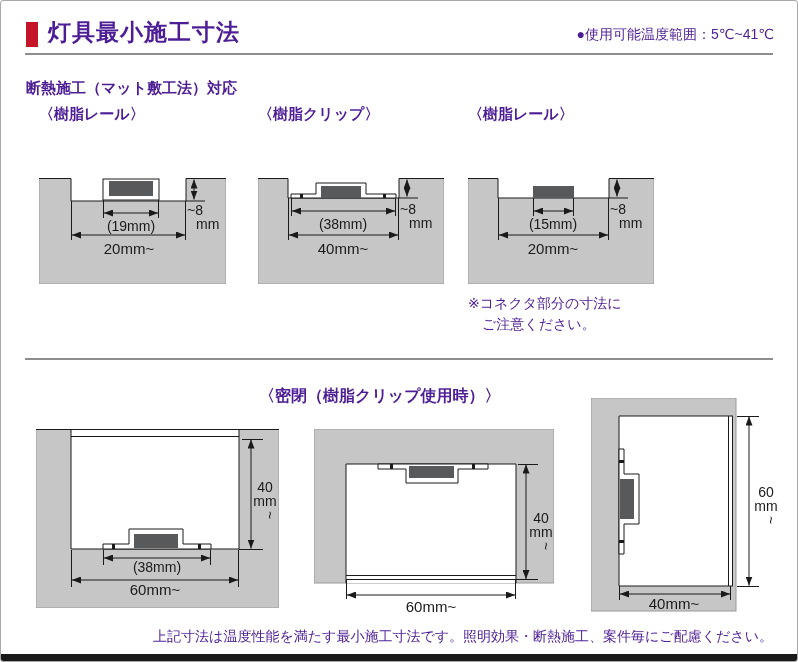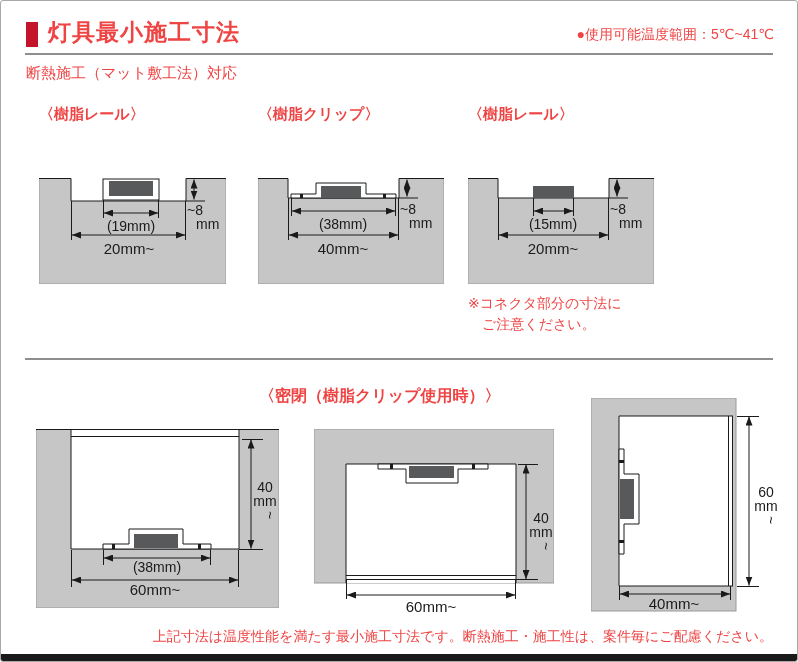--- a/index.html
+++ b/index.html
@@ -1,30 +1,30 @@
 <!DOCTYPE html>
 <html lang="ja"><head>
 <meta charset="utf-8">
 <style>
   html,body { margin:0; padding:0; background:#fff; }
   .page {
     position:relative; width:796px; height:660px;
     border:1px solid #a8a8a8; border-radius:3px;
     background:#fff; overflow:hidden;
     font-family:"Liberation Sans","DejaVu Sans",sans-serif;
-    color:#ef4444;
+    color:#4c1d95;
   }
   .abs { position:absolute; }
   .accent-bar { left:25px; top:21px; width:12px; height:25px; background:#c3142a; }
   .page-title { left:47px; top:16px; font-size:23px; font-weight:bold; letter-spacing:1px; }
   .temp-note { right:23px; top:25px; font-size:14px; }
   .divider { left:24px; right:24px; height:2px; background:#8e8e8e; }
   .hr1 { top:52px; }
   .hr2 { top:357px; }
-  .subheader { left:25px; top:63px; font-size:15px; font-weight:normal; }
+  .subheader { left:25px; top:78px; font-size:15px; font-weight:bold; }
   .col-label { top:104px; font-size:15px; font-weight:bold; text-align:left; }
   .col-a { left:38px; width:187px; }
   .col-b { left:257px; width:186px; }
   .col-c { left:467px; width:186px; }
   .note { font-size:14px; line-height:21px; }
   .note-1 { left:257px; top:292px; }
   .note-2 { left:467px; top:292px; }
   .note-2 .cont { padding-left:14px; }
   .sealed-title { left:258px; top:385px; width:345px; text-align:left; font-size:16px; font-weight:bold; }
   .foot-note { right:24px; top:627px; font-size:14px; }
@@ -211,16 +211,16 @@
       <text class="dim mid" x="175" y="113">mm</text>
       <text class="dim mid" x="175" y="122" transform="rotate(90 175 122)">~</text>
     </g>
     <g>
       <path class="dline" d="M28.5,188 V202 M139.5,188 V202"></path>
       <line class="dline" x1="29" y1="196" x2="139" y2="196" marker-start="url(#ah)" marker-end="url(#ah)"></line>
       <text class="dim dim15 mid" x="83" y="211">40mm~</text>
     </g>
   </svg>
 
-  <div class="abs foot-note">上記寸法は温度性能を満たす最小施工寸法です。断熱施工・施工性は、案件毎にご配慮ください。</div>
+  <div class="abs foot-note">上記寸法は温度性能を満たす最小施工寸法です。照明効果・断熱施工、案件毎にご配慮ください。</div>
   <div class="abs foot-bar"></div>
 
 </div>
 
 </body></html>

